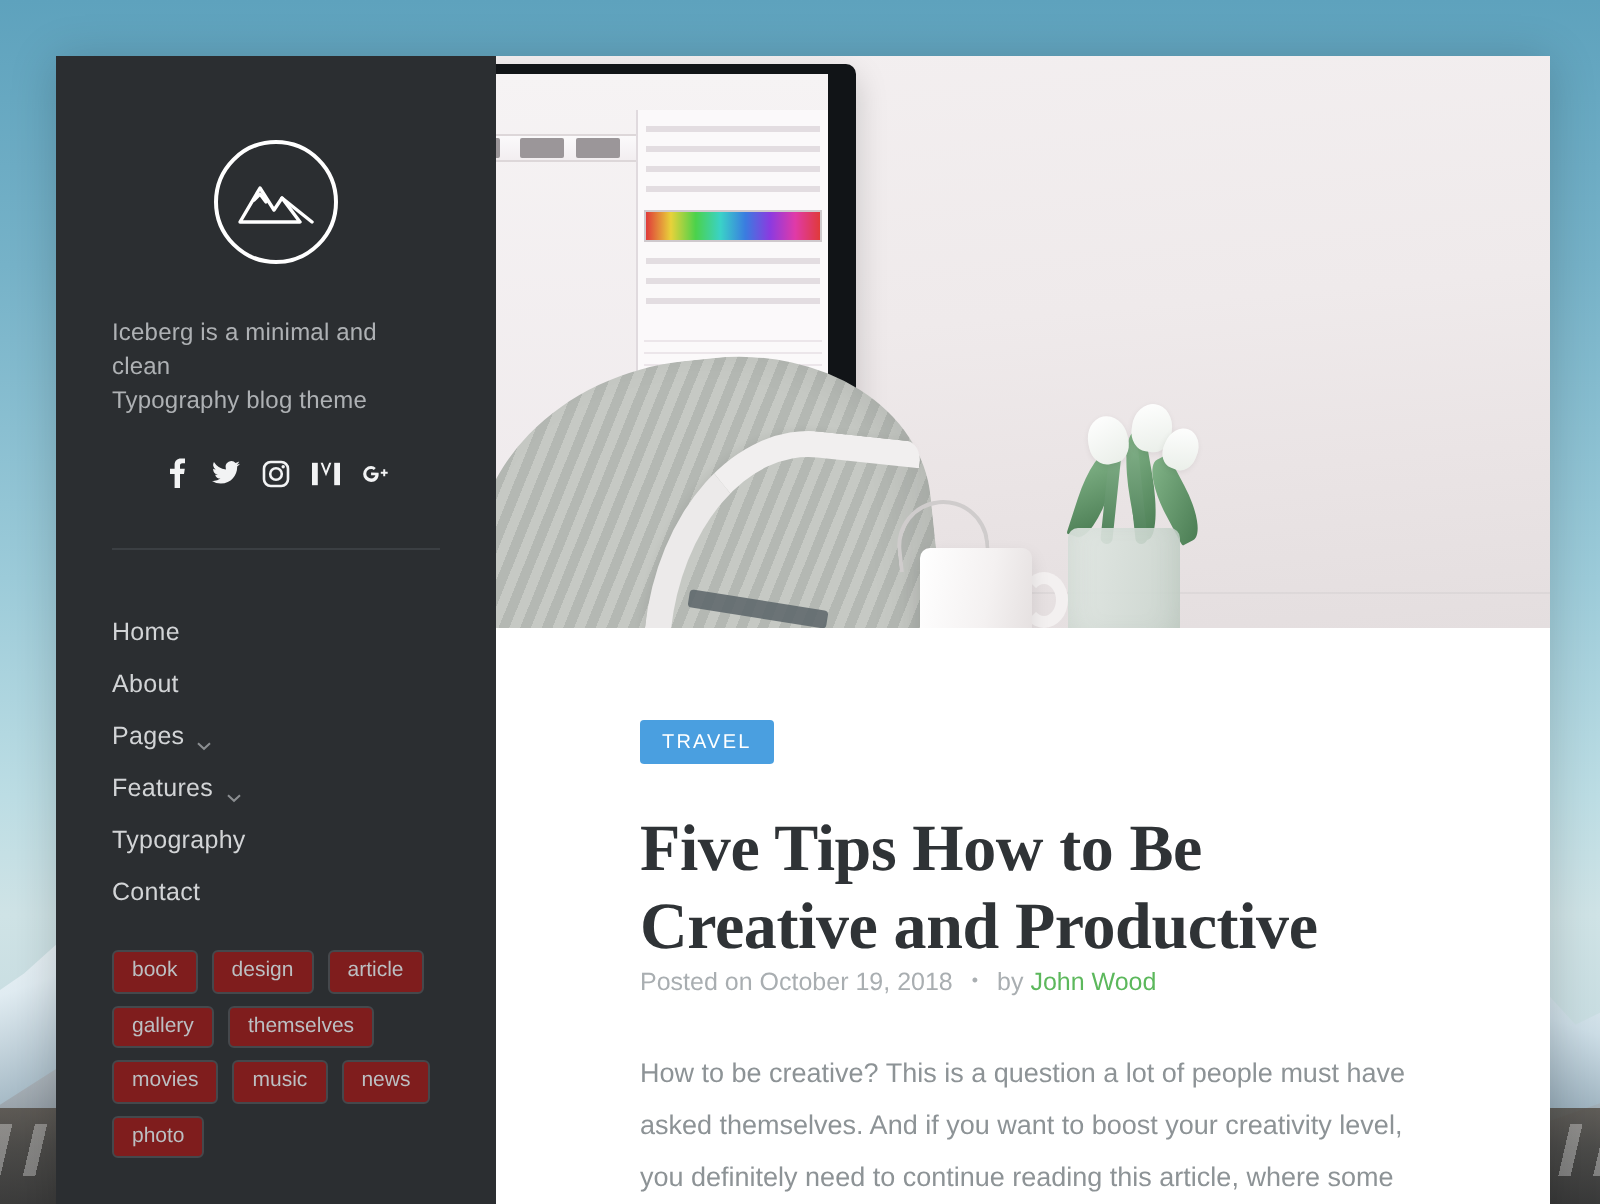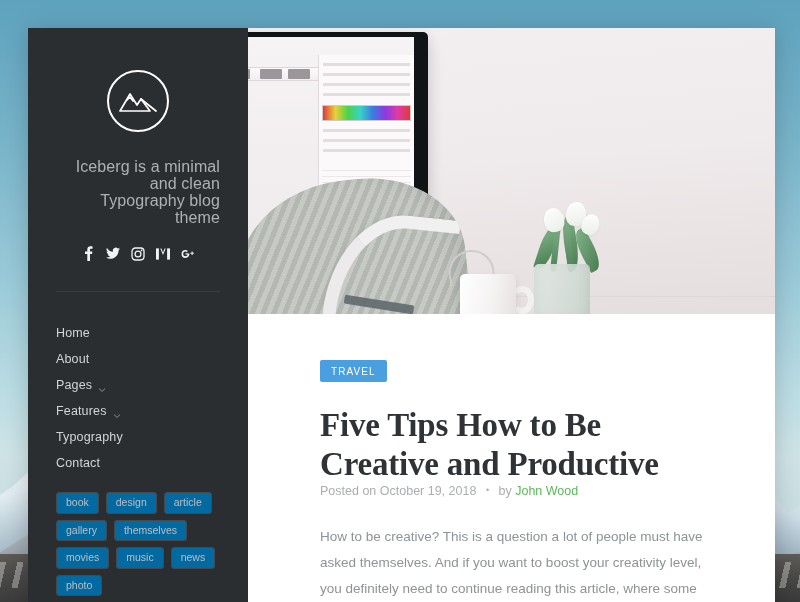--- a/index.html
+++ b/index.html
@@ -62,21 +62,21 @@
   .sidebar {
     width:220px; flex:0 0 220px; background:#2b2e31; color:#c9cbcd;
     padding:42px 28px 0 28px;
   }
   .logo-wrap { display:flex; justify-content:center; margin-bottom:26px; }
   .logo-circle {
     width:62px; height:62px; border:2px solid #fff; border-radius:50%;
     display:flex; align-items:center; justify-content:center;
   }
   .tagline {
-    text-align:right; font-size:16px; line-height:17px; color:#aeb1b4;
+    text-align:left; font-size:12px; line-height:17px; color:#aeb1b4;
     letter-spacing:.1px;
   }
   .socials {
     display:flex; justify-content:center; gap:11px; margin-top:20px;
   }
   .soc { color:#f2f3f4; display:flex; align-items:center; justify-content:center;
          width:14px; height:15px; cursor:pointer; }
   .divider { height:1px; background:#3b3f43; margin:30px 0 0 0; }
 
   .nav { margin-top:28px; }
@@ -86,21 +86,21 @@
   }
   .chev { display:inline-block; width:8px; height:8px; position:relative; top:-1px; opacity:.65; }
 
   .tags-head {
     margin-top:40px; font-size:10.5px; letter-spacing:1.4px;
     color:#c8cacc; text-transform:uppercase;
   }
   .tags { display:flex; flex-wrap:wrap; gap:6px 7px; margin-top:16px; }
   .tag {
     font-size:10.5px; color:#bcbfc2; border:1px solid #45484c;
-    background:#0369a1; border-radius:3px; padding:4px 9px; cursor:pointer;
+    background:#7f1d1d; border-radius:3px; padding:4px 9px; cursor:pointer;
     line-height:1.1;
     text-align:center;
   }
 
   
   .main { flex:1; background:#fff; display:flex; flex-direction:column; overflow:hidden; }
 
   
   .hero { position:relative; height:327px; overflow:hidden; background:#efebe9; }
   .hero-bg { position:absolute; inset:0;

